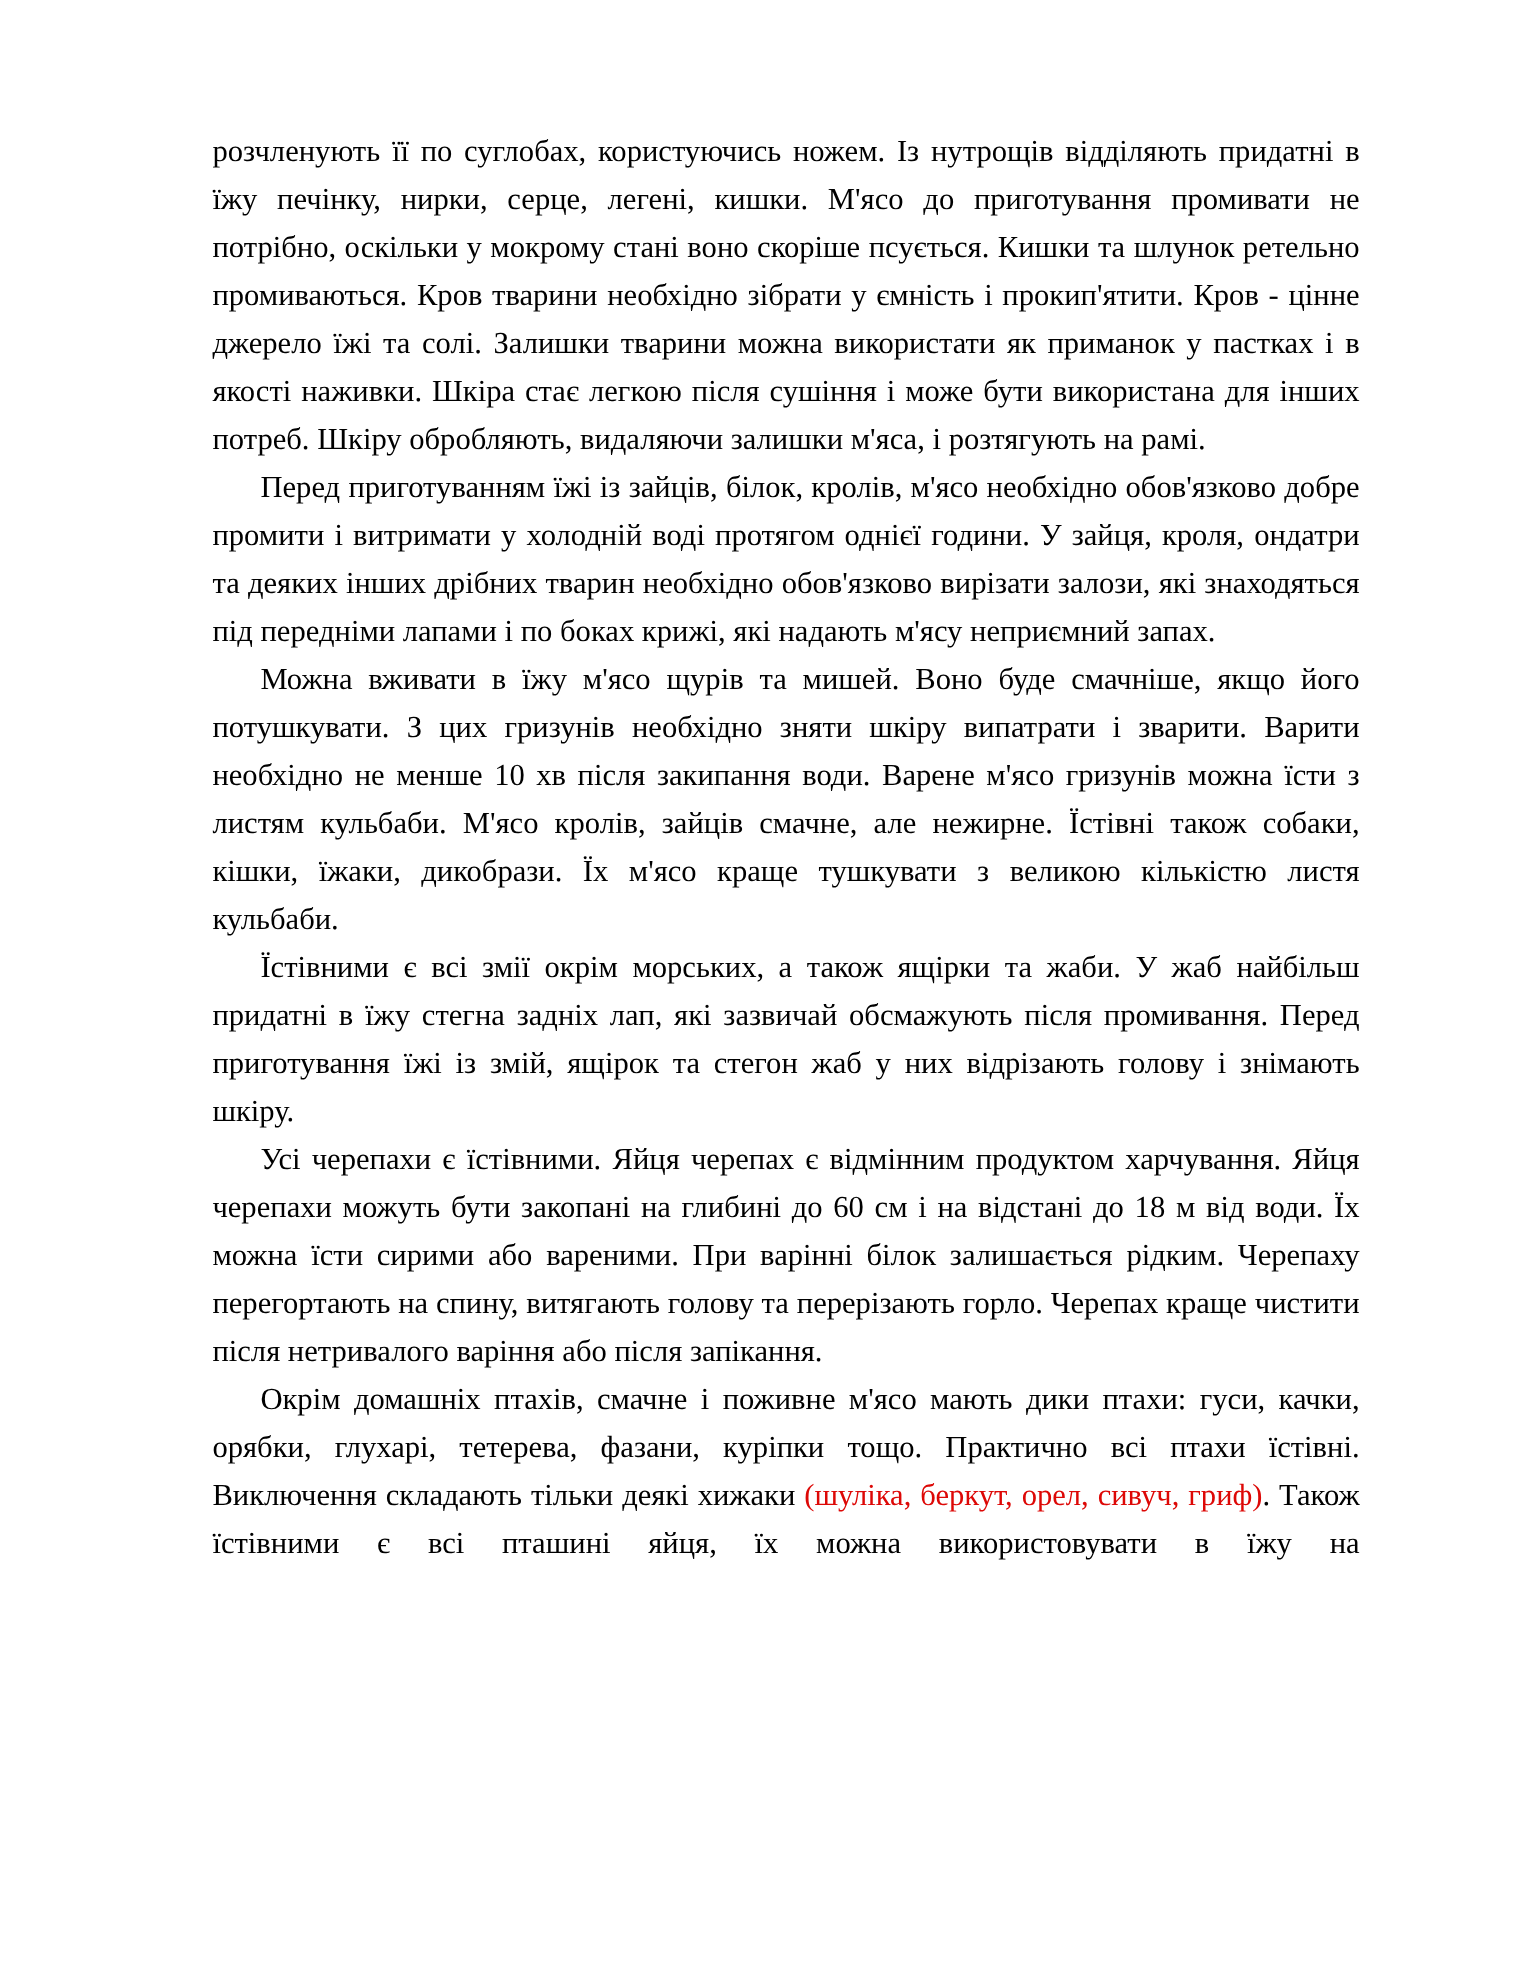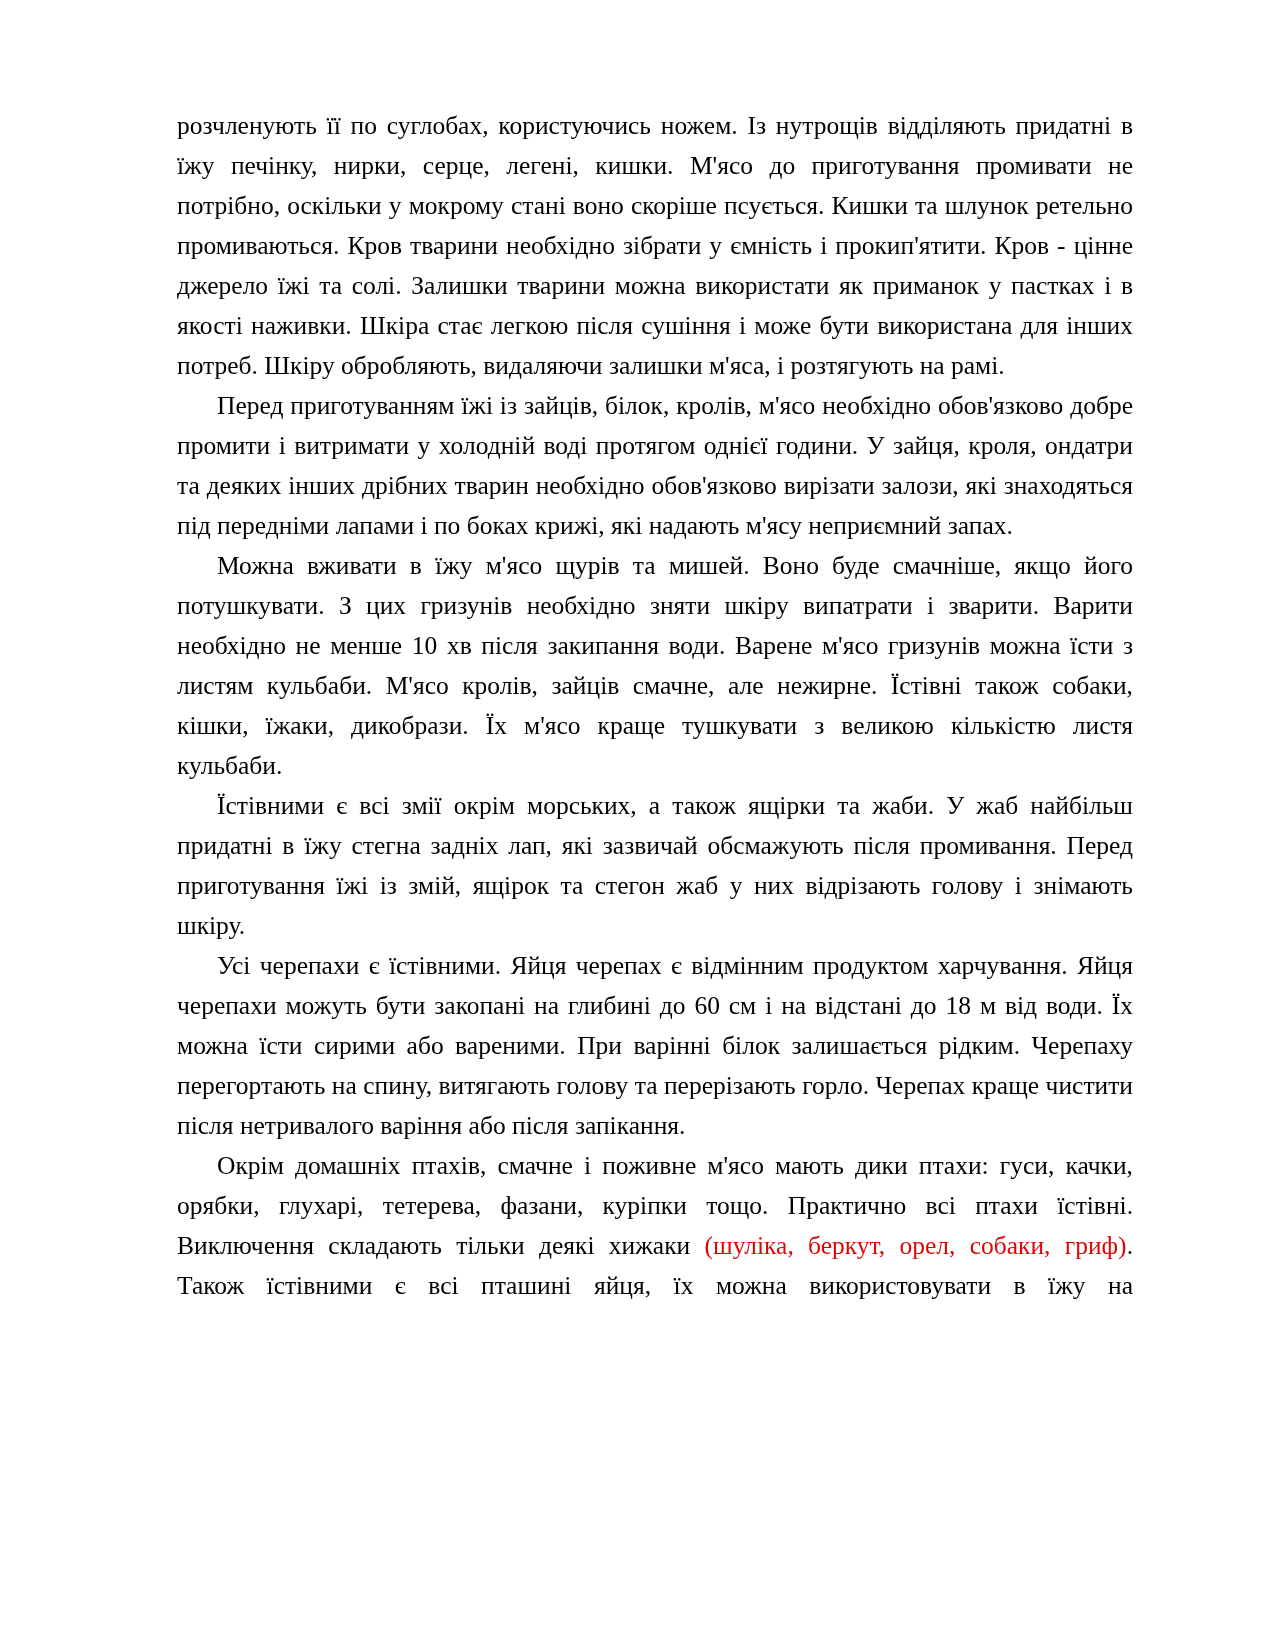--- a/index.html
+++ b/index.html
@@ -66,16 +66,16 @@
 
     <p class="para indent"><span>Перед приготуванням їжі із зайців, білок, кролів, м'ясо необхідно обов'язково добре промити і витримати у холодній воді протягом однієї години. У зайця, кроля, ондатри та деяких інших дрібних тварин необхідно обов'язково вирізати залози, які знаходяться під передніми лапами і по боках крижі, які надають м'ясу неприємний запах.</span></p>
 
     <p class="para indent"><span>Можна вживати в їжу м'ясо щурів та мишей. Воно буде смачніше, якщо його потушкувати. З цих гризунів необхідно зняти шкіру випатрати і зварити. Варити необхідно не менше 10 хв після закипання води. Варене м'ясо гризунів можна їсти з листям кульбаби. М'ясо кролів, зайців смачне, але нежирне. Їстівні також собаки, кішки, їжаки, дикобрази. Їх м'ясо краще тушкувати з великою кількістю листя кульбаби.</span></p>
 
     <p class="para indent"><span>Їстівними є всі змії окрім морських, а також ящірки та жаби. У жаб найбільш придатні в їжу стегна задніх лап, які зазвичай обсмажують після промивання. Перед приготування їжі із змій, ящірок та стегон жаб у них відрізають голову і знімають шкіру.</span></p>
 
     <p class="para indent"><span>Усі черепахи є їстівними. Яйця черепах є відмінним продуктом харчування. Яйця черепахи можуть бути закопані на глибині до 60 см і на відстані до 18 м від води. Їх можна їсти сирими або вареними. При варінні білок залишається рідким. Черепаху перегортають на спину, витягають голову та перерізають горло. Черепах краще чистити після нетривалого варіння або після запікання.</span></p>
 
 
-    <p class="para indent clipped"><span>Окрім домашніх птахів, смачне і поживне м'ясо мають дики птахи: гуси, качки, орябки, глухарі, тетерева, фазани, куріпки тощо. Практично всі птахи їстівні. Виключення складають тільки деякі хижаки </span><span class="run-red">(шуліка, беркут, орел, собаки, гриф)</span><span>. Також їстівними є всі пташині яйця, їх можна використовувати в їжу на</span></p>
+    <p class="para indent clipped"><span>Окрім домашніх птахів, смачне і поживне м'ясо мають дики птахи: гуси, качки, орябки, глухарі, тетерева, фазани, куріпки тощо. Практично всі птахи їстівні. Виключення складають тільки деякі хижаки </span><span class="run-red">(шуліка, беркут, орел, сивуч, гриф)</span><span>. Також їстівними є всі пташині яйця, їх можна використовувати в їжу на</span></p>
 
   </div>
 </div>
 
 </body></html>

